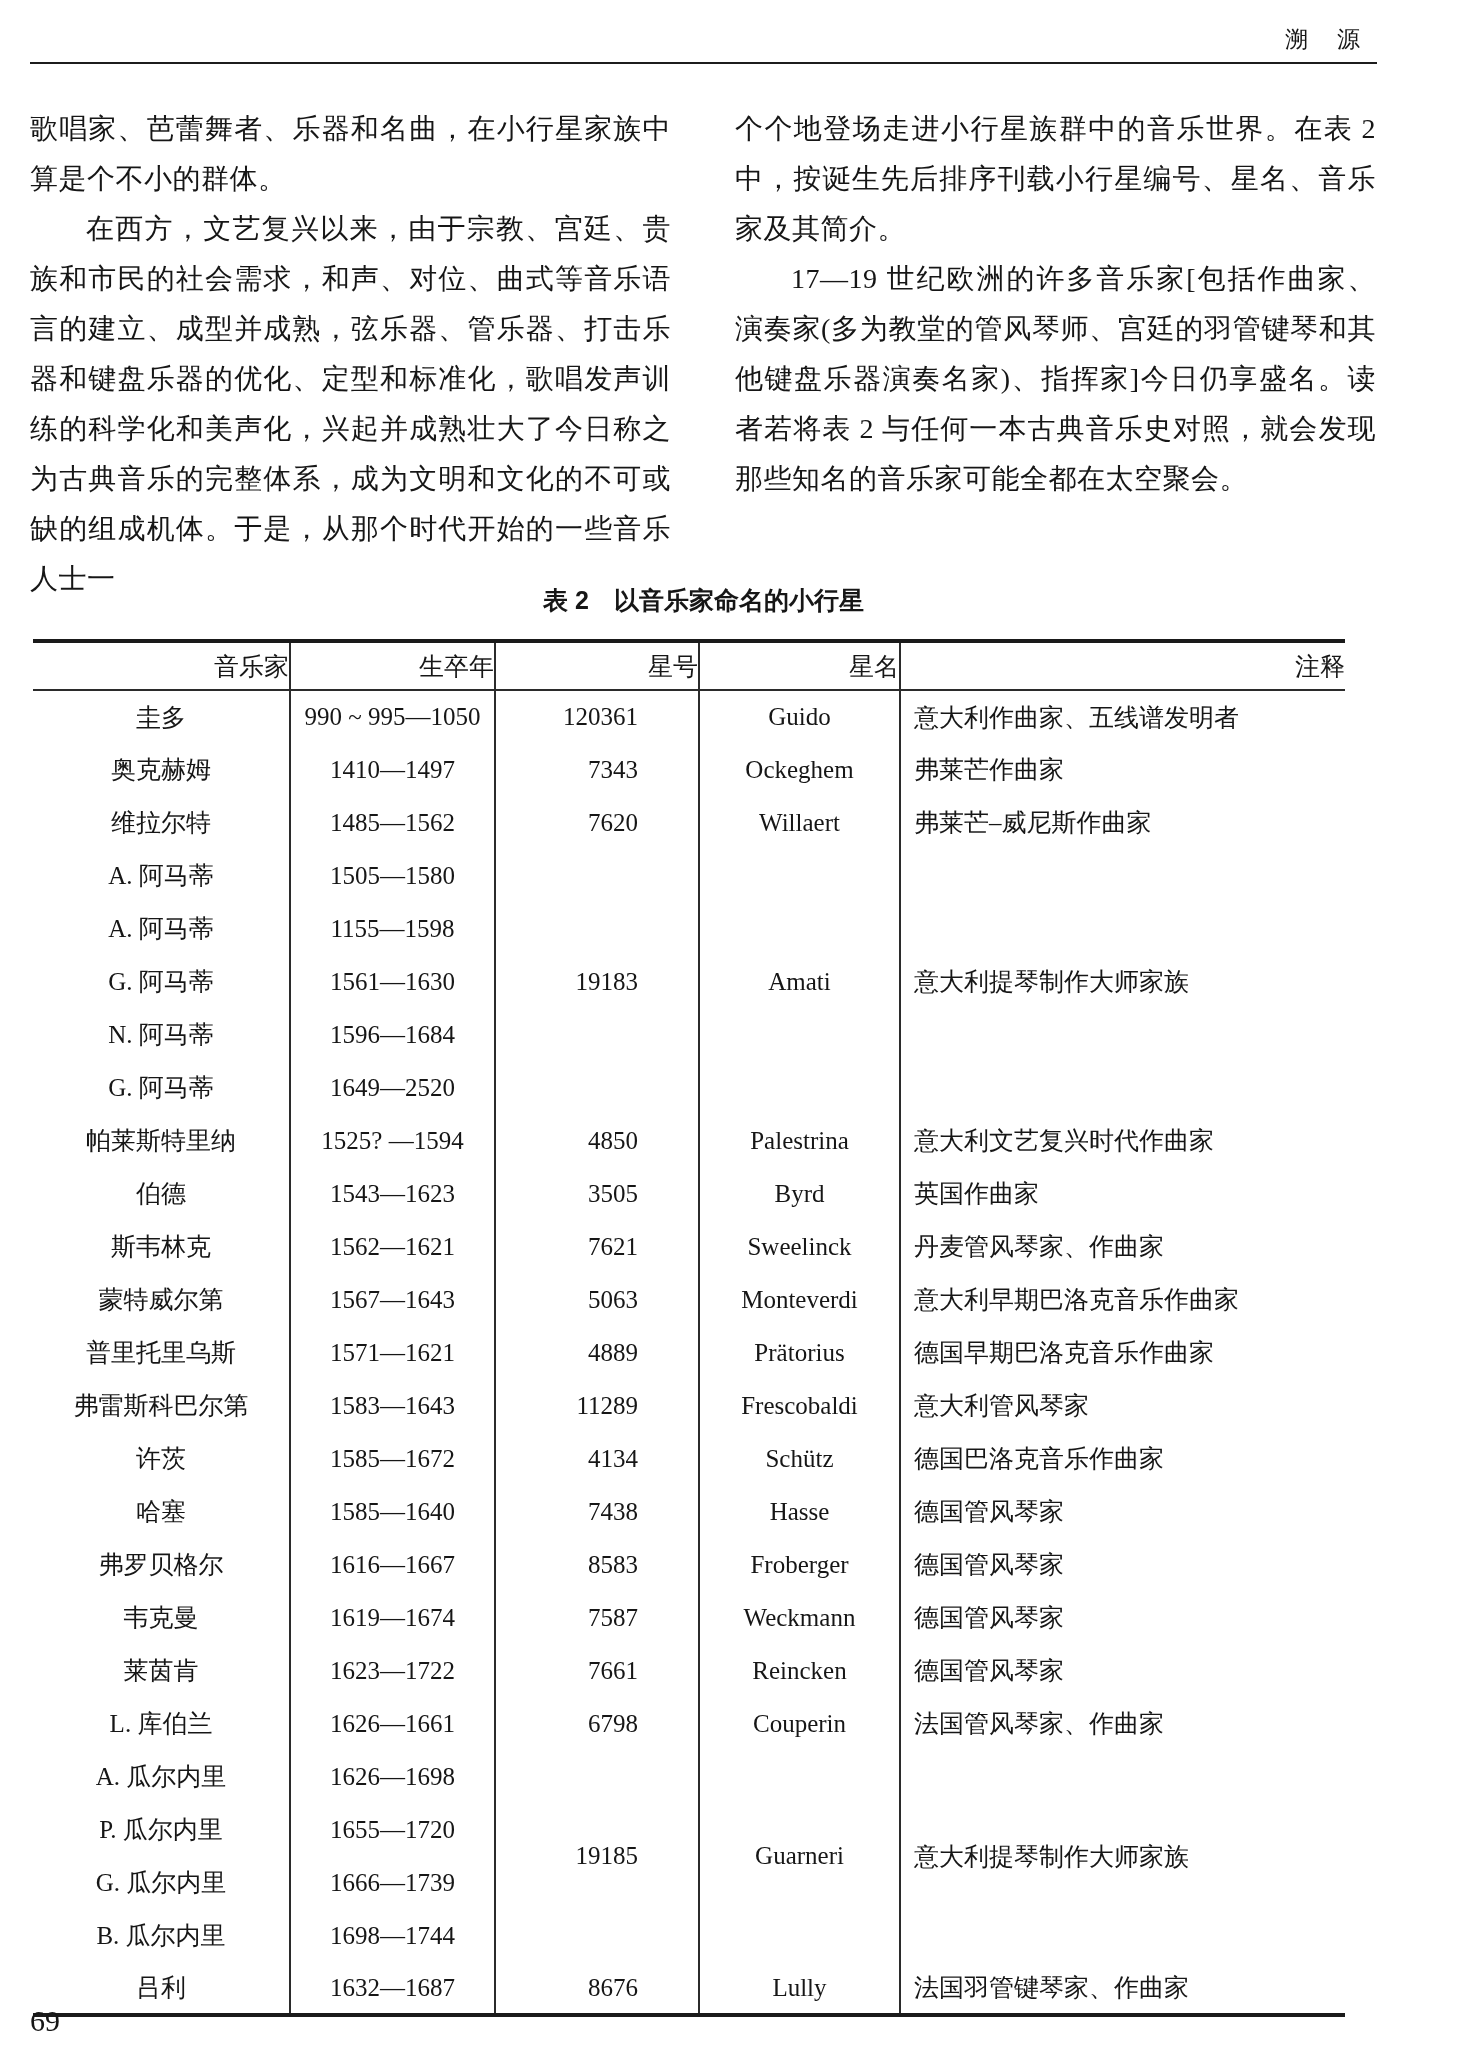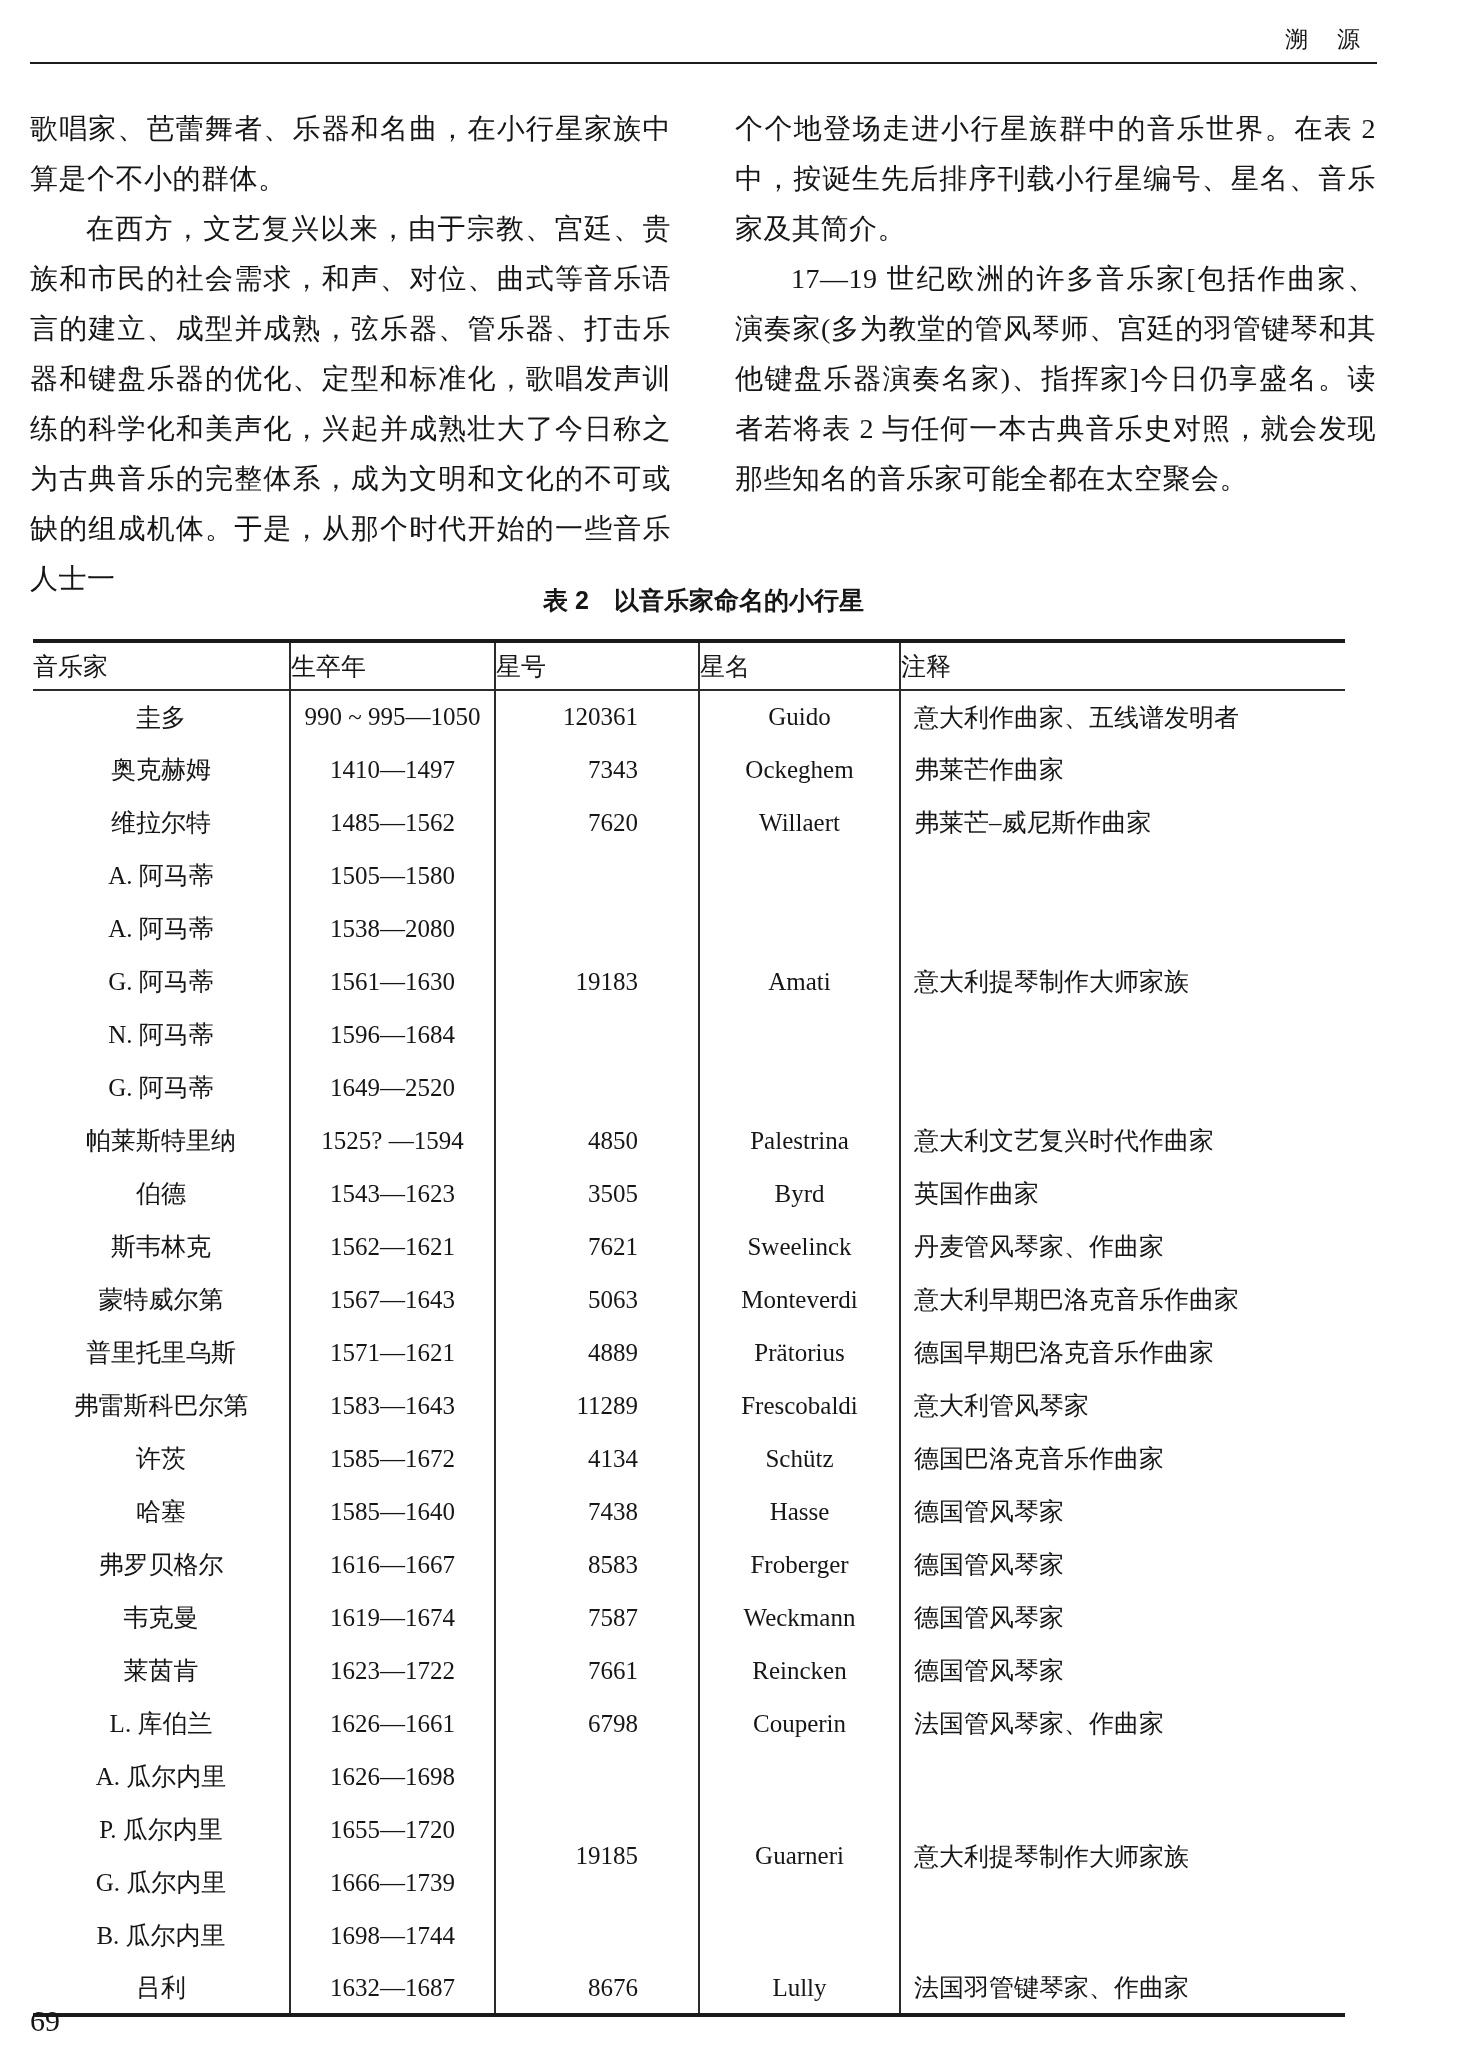--- a/index.html
+++ b/index.html
@@ -53,21 +53,21 @@
   }
   .asteroid-table col.w-mus  { width: 257px; }
   .asteroid-table col.w-yrs  { width: 205px; }
   .asteroid-table col.w-star { width: 204px; }
   .asteroid-table col.w-name { width: 201px; }
   .asteroid-table col.w-note { width: 445px; }
   .asteroid-table thead tr { height: 49px; }
   .asteroid-table tbody tr { height: 53px; }
   .asteroid-table th {
     font-weight: normal; border-bottom: 2px solid #2b2b2b;
-    padding: 0; vertical-align: middle; text-align: left;
+    padding: 0; vertical-align: middle; text-align: right;
   }
   .asteroid-table td { padding: 0; vertical-align: middle; }
   .b-r { border-right: 2px solid #2b2b2b; }
   td.c-mus  { text-align: center; }
   td.c-yrs  { text-align: center; }
   td.c-star { text-align: right; padding-right: 60px; }
   td.c-name { text-align: center; }
   td.c-note { text-align: left; padding-left: 13px; }
 
   .page-number {
@@ -135,21 +135,21 @@
       </tr>
       <tr>
         <td class="c-mus b-r">A. 阿马蒂</td>
         <td class="c-yrs b-r">1505—1580</td>
         <td class="c-star b-r" rowspan="5">19183</td>
         <td class="c-name b-r" rowspan="5">Amati</td>
         <td class="c-note" rowspan="5">意大利提琴制作大师家族</td>
       </tr>
       <tr>
         <td class="c-mus b-r">A. 阿马蒂</td>
-        <td class="c-yrs b-r">1538—2080</td>
+        <td class="c-yrs b-r">1155—1598</td>
       </tr>
       <tr>
         <td class="c-mus b-r">G. 阿马蒂</td>
         <td class="c-yrs b-r">1561—1630</td>
       </tr>
       <tr>
         <td class="c-mus b-r">N. 阿马蒂</td>
         <td class="c-yrs b-r">1596—1684</td>
       </tr>
       <tr>

